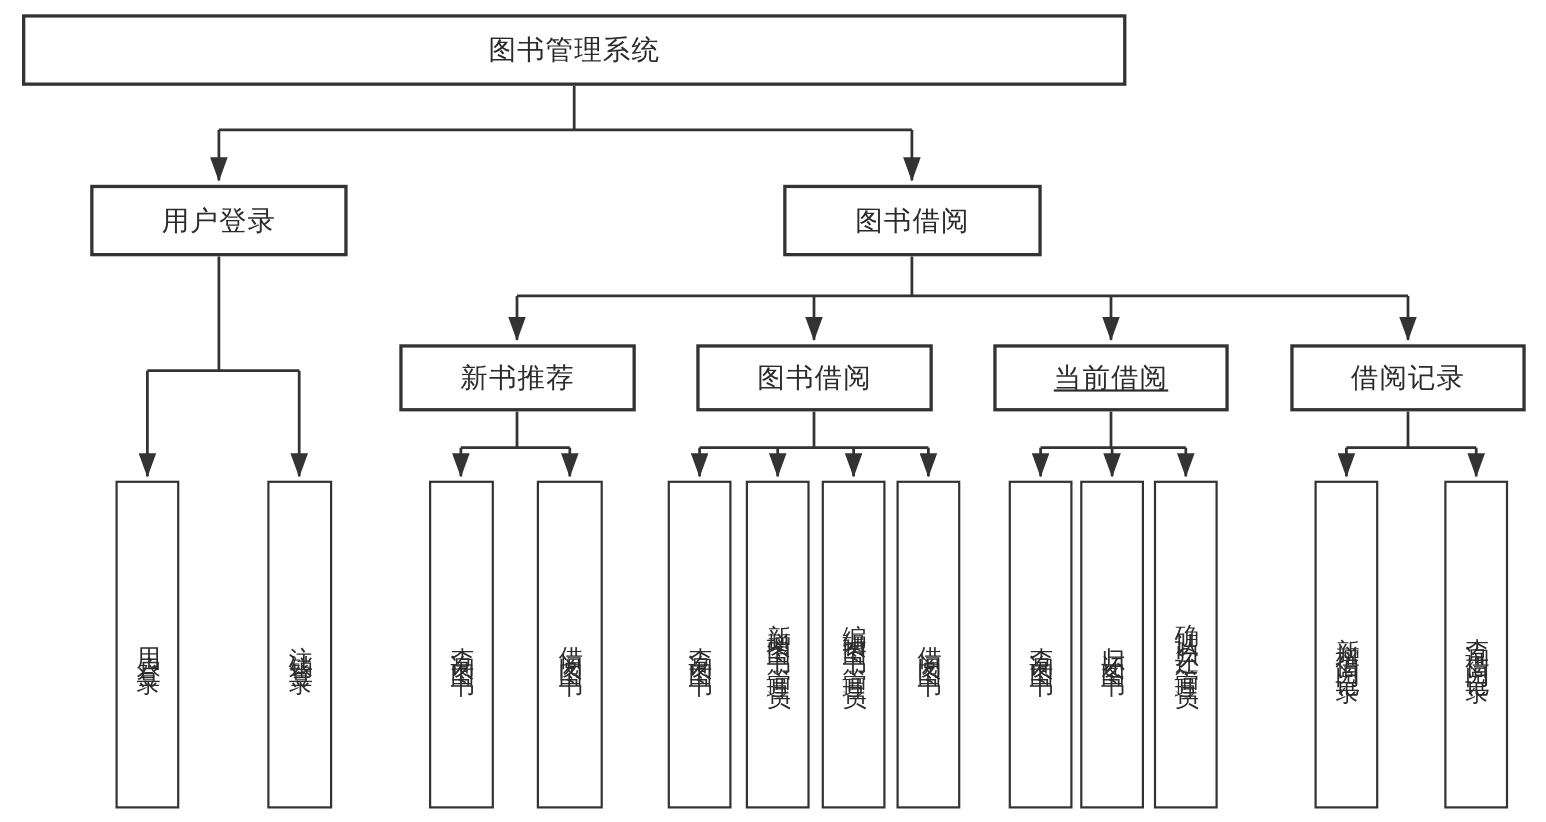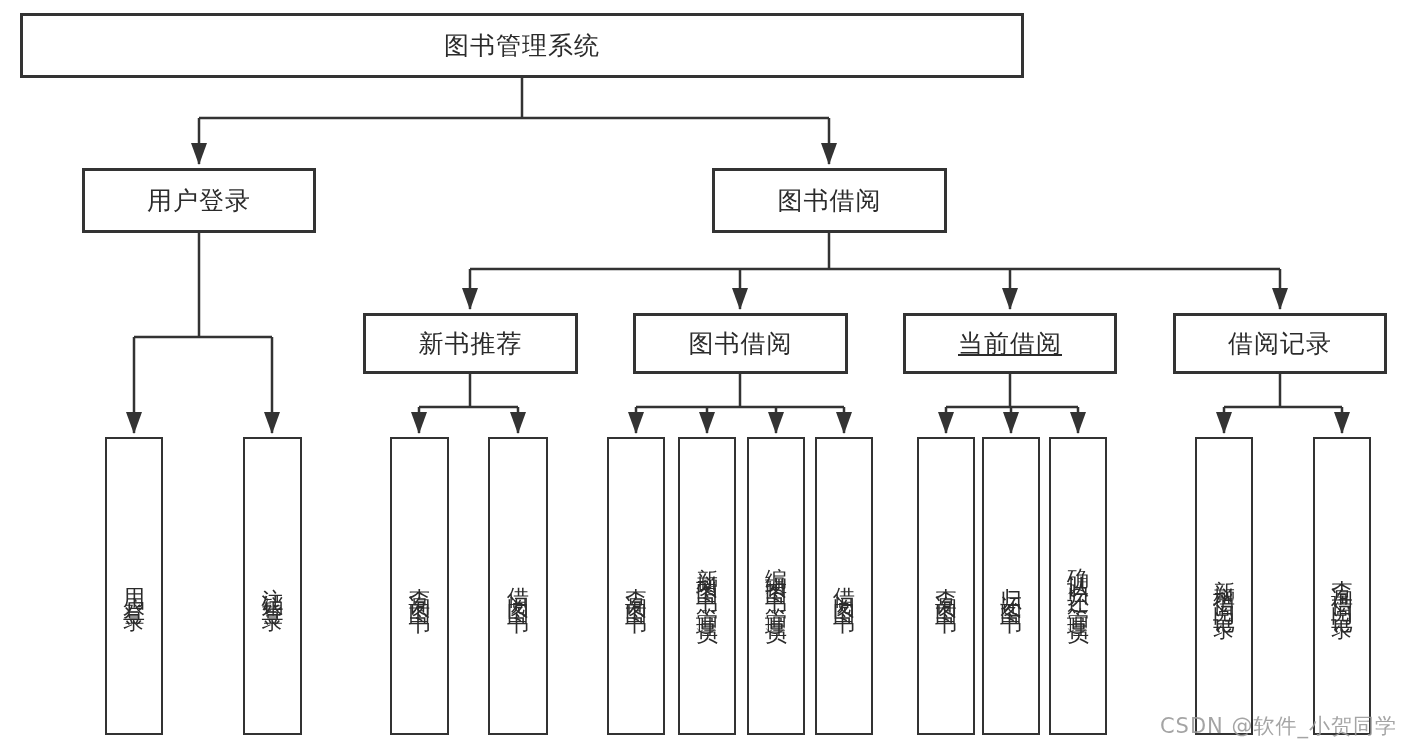--- a/index.html
+++ b/index.html
@@ -156,15 +156,14 @@
     <span class="vt">确认归还（管理员）</span>
   </div>
 
   <div class="box leaf" style="left:1195px; top:437px; width:58px; height:298px;">
     <span class="vt">新增借阅记录</span>
   </div>
   <div class="box leaf" style="left:1313px; top:437px; width:58px; height:298px;">
     <span class="vt">查询借阅记录</span>
   </div>
 
-  <div class="watermark">CSDN @软件_小贺同学</div>
 
 </div>
 
 </body></html>

